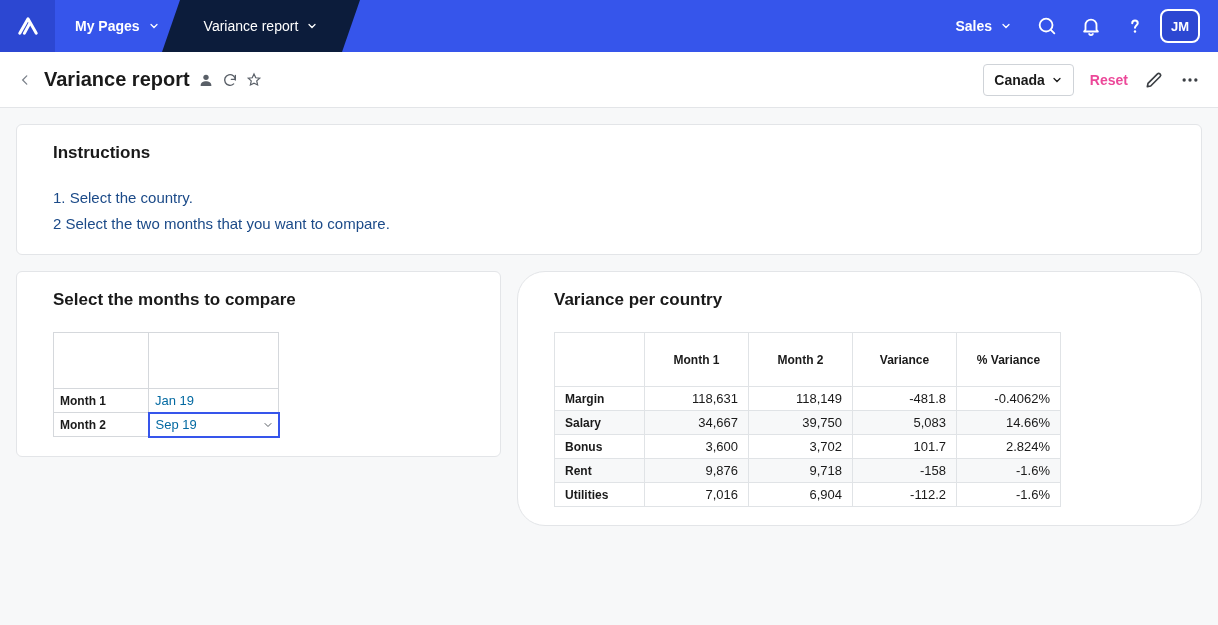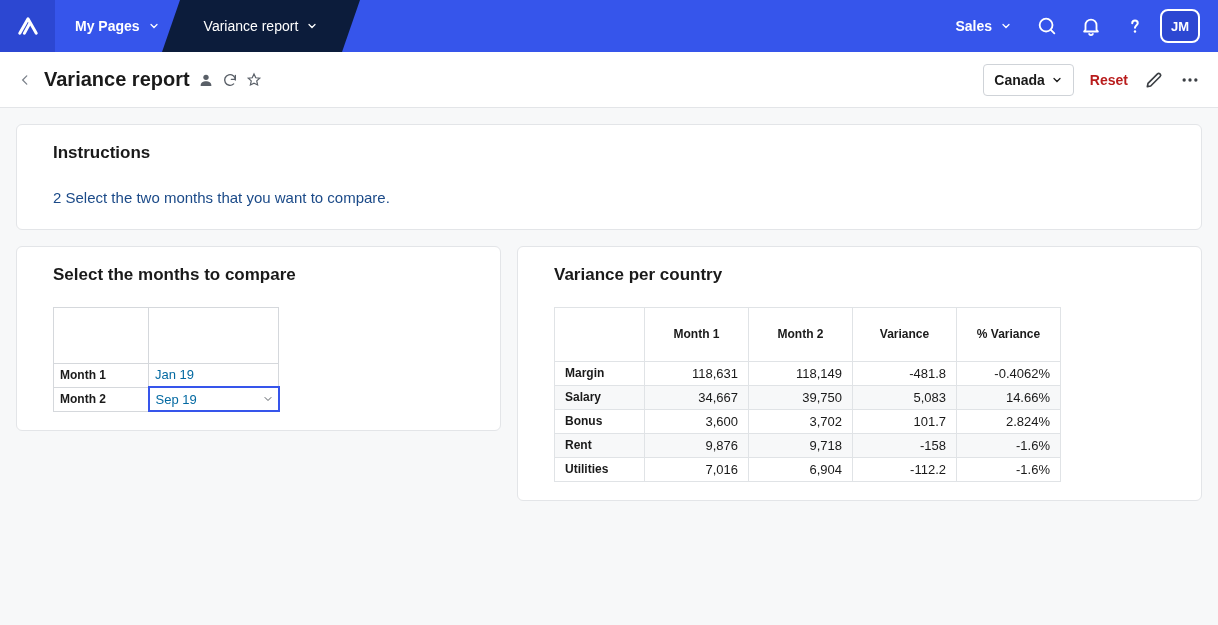--- a/index.html
+++ b/index.html
@@ -137,21 +137,21 @@
       border-radius: 4px;
       padding: 7px 10px;
       font-size: 14px;
       font-weight: 600;
       display: flex;
       align-items: center;
       gap: 6px;
       cursor: pointer;
     }
     .reset-link {
-      color: #b91c1c;
+      color: #ec4899;
       font-weight: 600;
       font-size: 14px;
       cursor: pointer;
     }
     .header-icon {
       color: #3b3f44;
       cursor: pointer;
       display:flex;
       align-items:center;
     }
@@ -176,21 +176,21 @@
       color: #1b4a88;
       font-size: 15px;
       line-height: 1.7;
     }
     .row {
       display: flex;
       gap: 16px;
       align-items: flex-start;
     }
     .col-left { width: 485px; }
-    .col-right { flex: 1; }
+    .col-right { flex: 1; border-radius: 28px; }
     
     .month-table {
       border-collapse: collapse;
       font-size: 13px;
     }
     .month-table td, .month-table th {
       border: 1px solid #d5d8dc;
       height: 24px;
       vertical-align: middle;
     }
@@ -362,20 +362,21 @@
           <circle cx="19" cy="12" r="2"></circle>
         </svg>
       </span>
   </div>
 </div>
 
 <div class="content">
 
   <div class="card instructions-card">
     <div class="card-title">Instructions</div>
+    <div class="instr-line">1. Select the country.</div>
     <div class="instr-line">2 Select the two months that you want to compare.</div>
   </div>
 
   <div class="row">
 
     <div class="card col-left">
       <div class="card-title">Select the months to compare</div>
       <table class="month-table">
         <tbody>
             <tr class="hdr-row">

